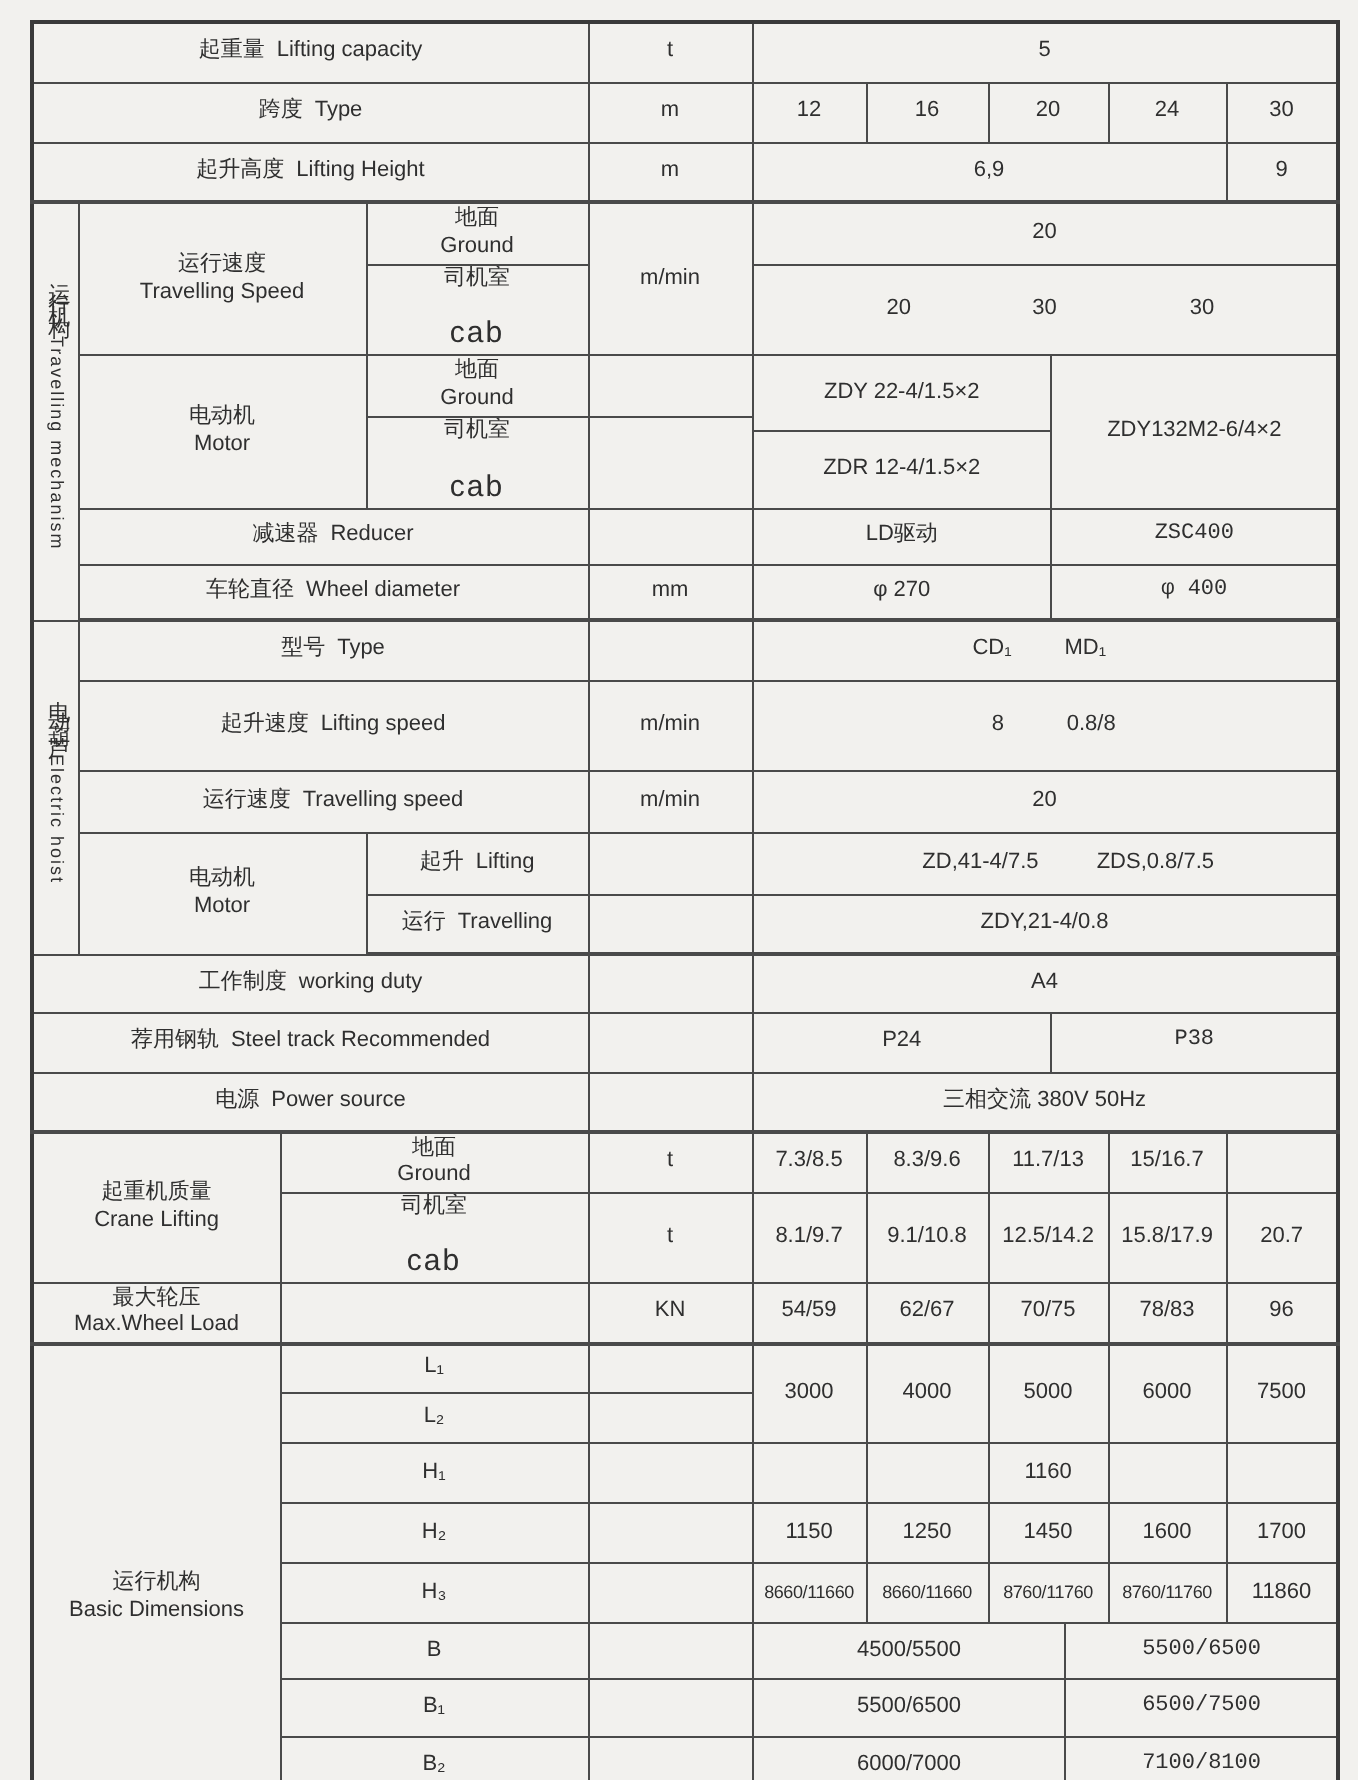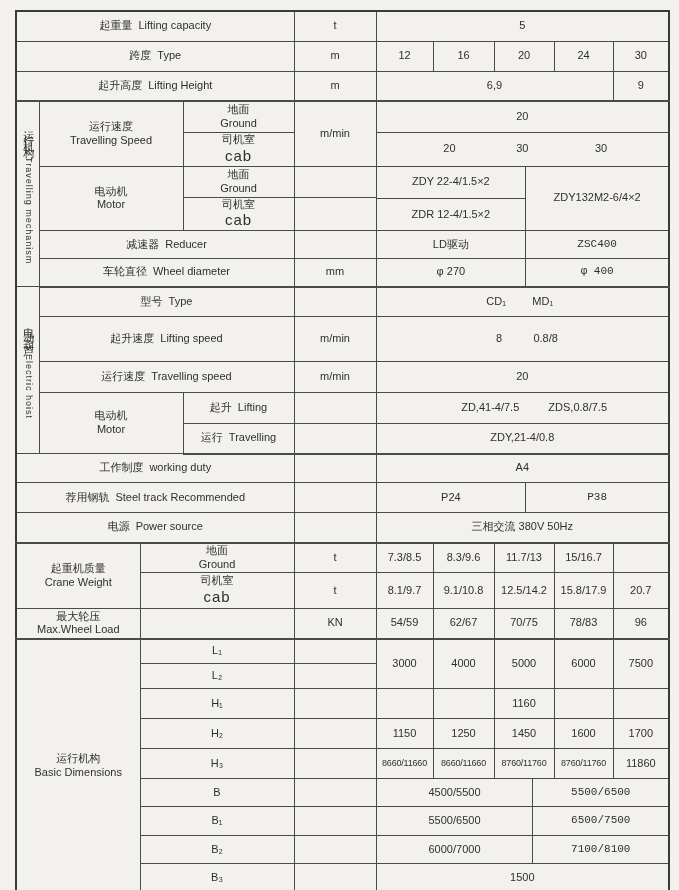--- a/index.html
+++ b/index.html
@@ -17,21 +17,21 @@
   td{
     border:1px solid #4a4a4a;
     padding:0;margin:0;
     text-align:center;vertical-align:middle;
     font-size:11px;line-height:1.25;
     overflow:hidden;white-space:nowrap;
   }
   tr.sec td{border-bottom-width:2px;}
   .lbl .en{margin-left:6px;}
   .lbl2 span,.sub span{display:block;}
-  .cab-en{font-size:15px;letter-spacing:1px;}
+  .cab-en{font-size:15px;letter-spacing:1px;margin-top:12px;}
   .vert{vertical-align:middle;}
   .vwrap{
     writing-mode:vertical-lr;text-orientation:mixed;
     display:inline-block;white-space:nowrap;margin:0 auto;
   }
   .vwrap .zh{font-size:11px;letter-spacing:6px;}
   .vwrap .en{font-size:9px;letter-spacing:1px;margin-top:12px;}
   .rel{position:relative;}
   .pos{position:absolute;top:50%;transform:translate(-50%,-50%);white-space:nowrap;}
   .split{position:absolute;inset:0;display:flex;align-items:stretch;}
@@ -219,21 +219,21 @@
 </tr>
 <tr style="height:30px" class="sec">
   <td colspan="4" class="lbl"><span>电源</span><span class="en">Power source</span></td>
   <td></td>
   <td colspan="5">三相交流  380V  50Hz</td>
 </tr>
 
 <tr style="height:30px">
   <td colspan="2" rowspan="2" class="lbl2">
           <span>起重机质量</span>
-          <span>Crane Weight</span>
+          <span>Crane Lifting</span>
         </td>
   <td colspan="2" class="sub">
           <span>地面</span>
           <span>Ground</span>
         </td>
   <td>t</td>
   <td>7.3/8.5</td>
   <td>8.3/9.6</td>
   <td>11.7/13</td>
   <td>15/16.7</td>

